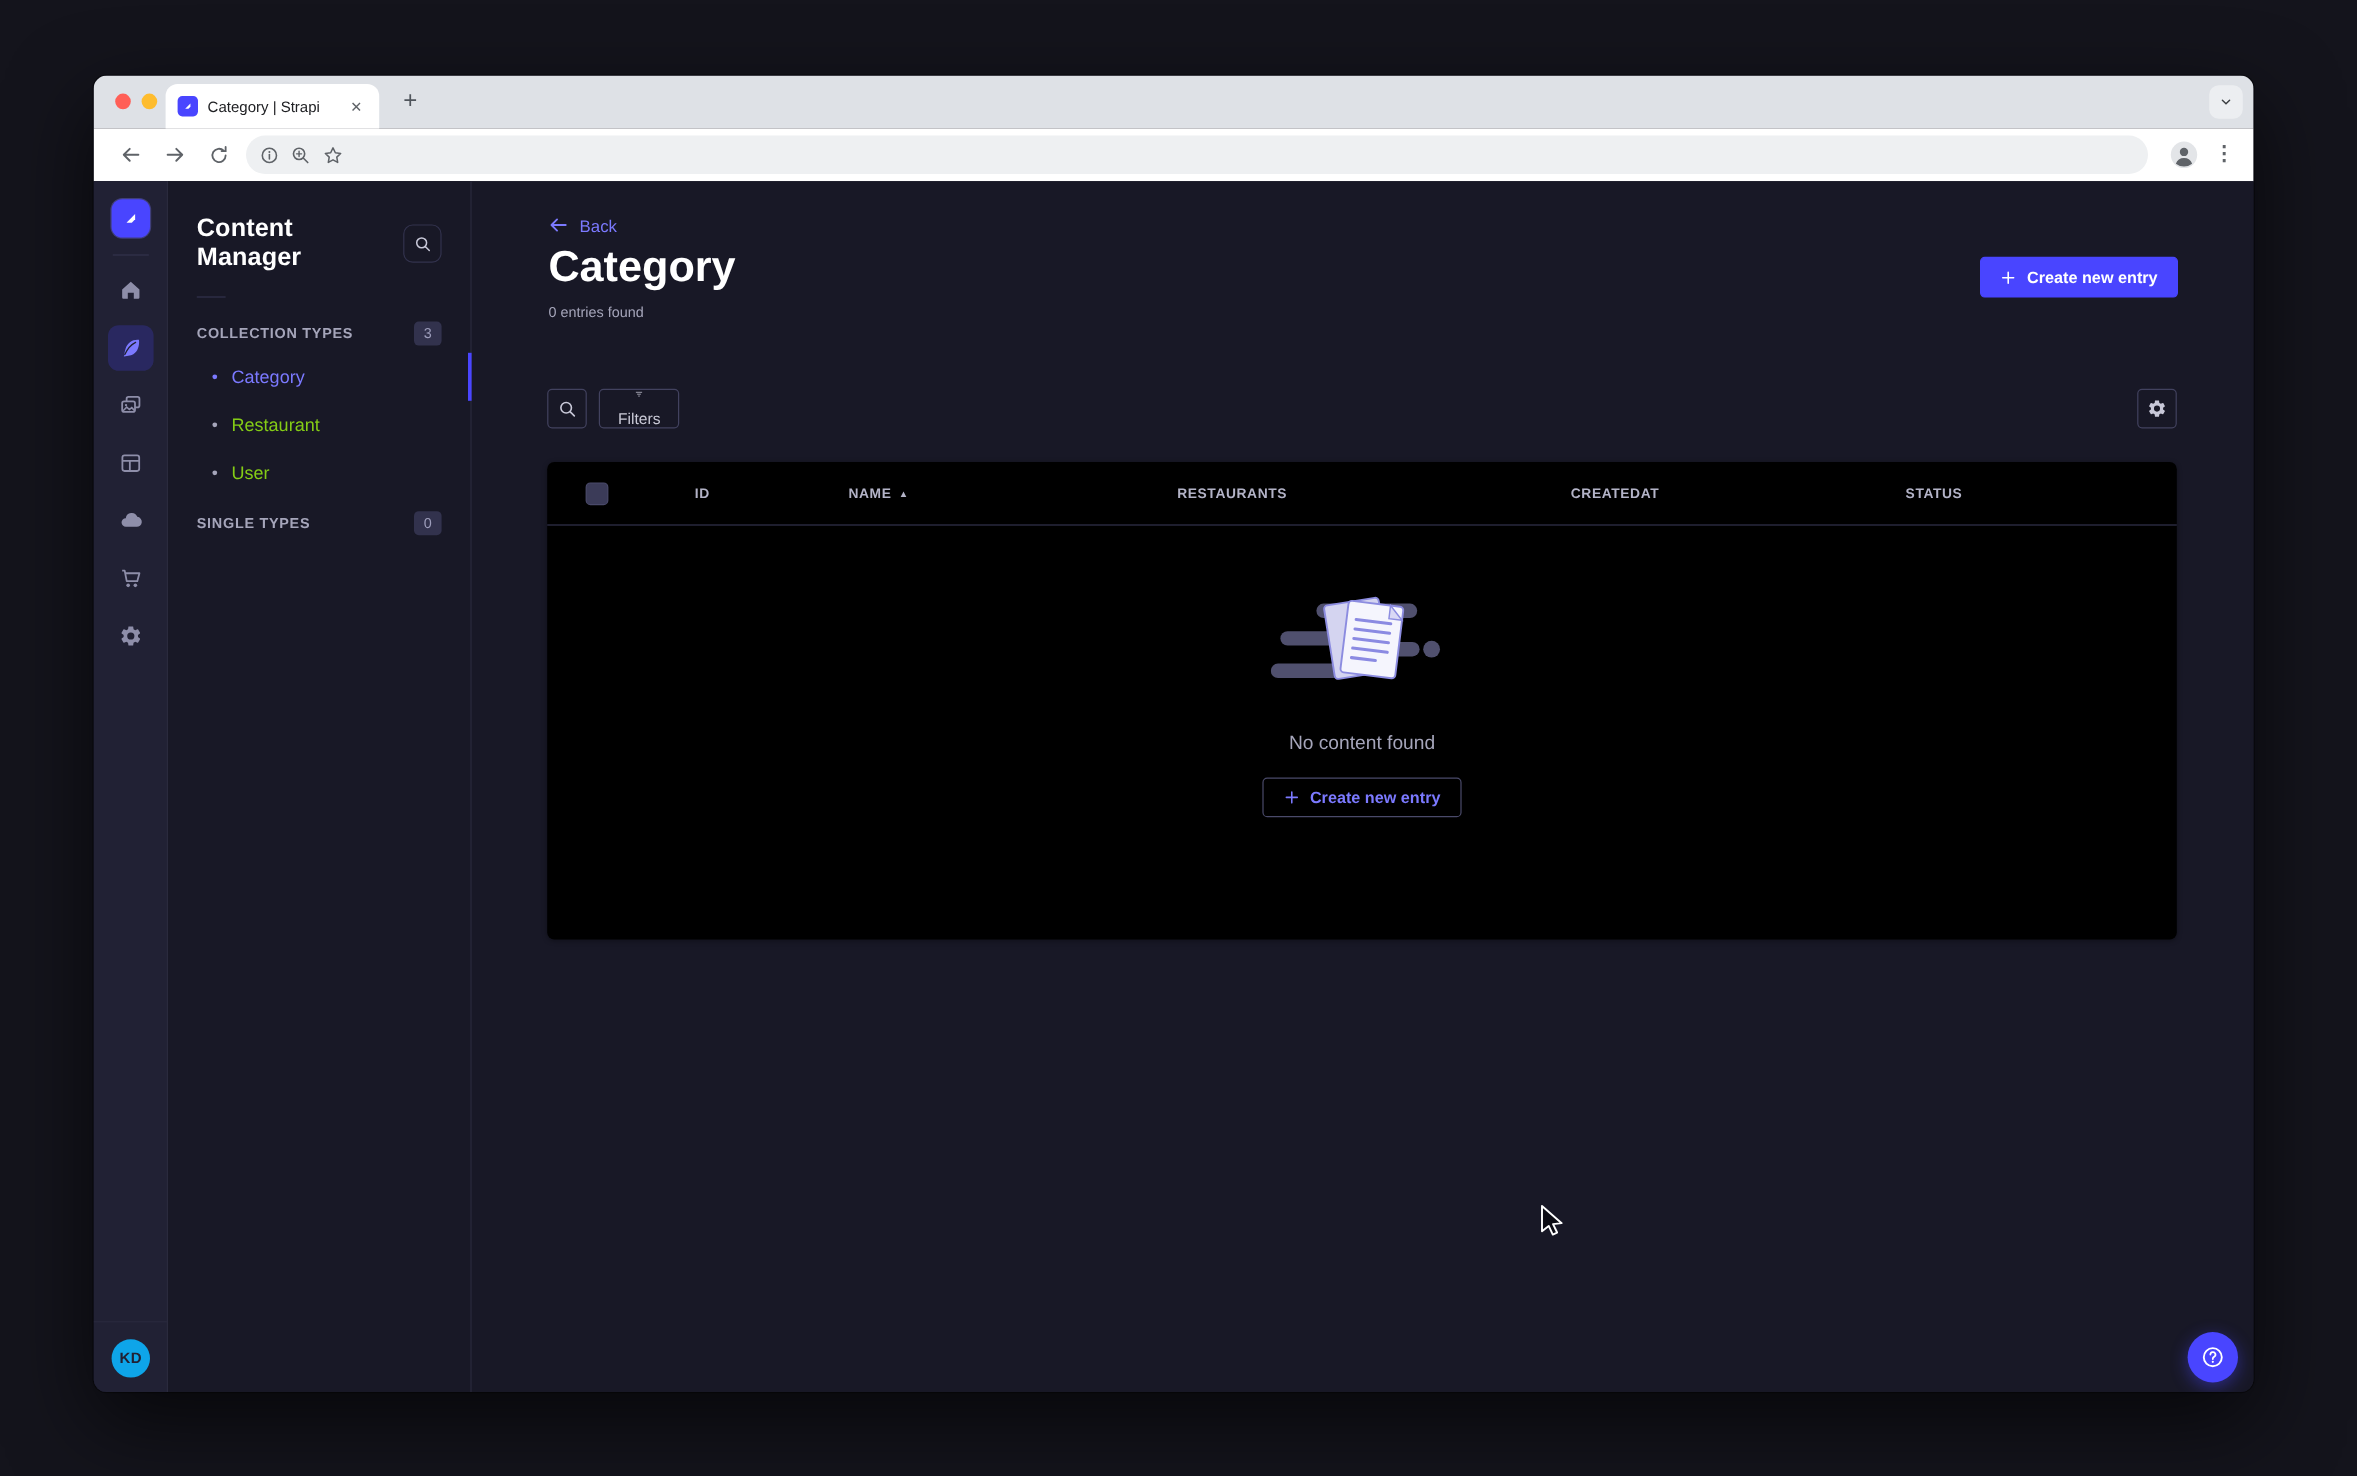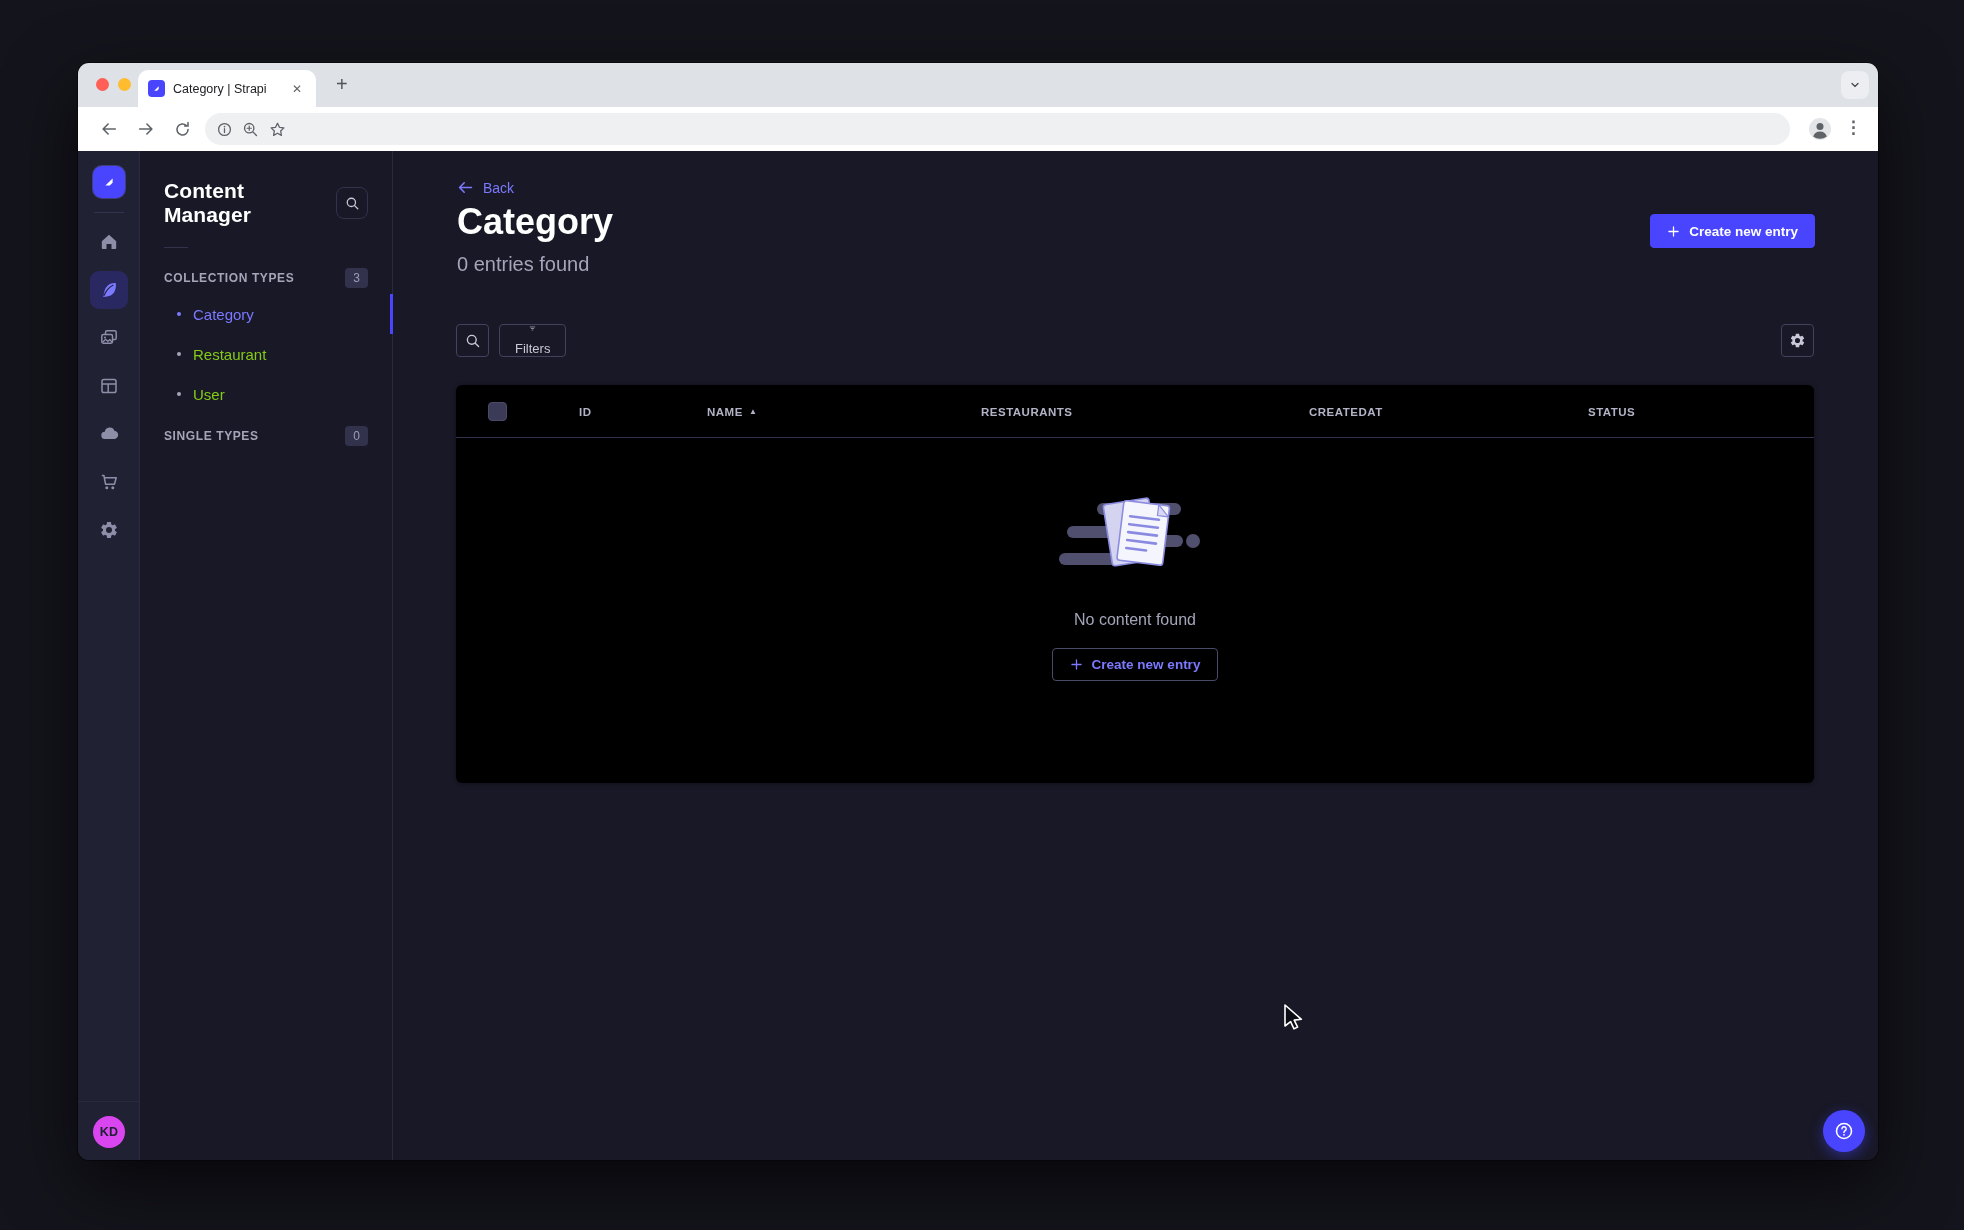--- a/index.html
+++ b/index.html
@@ -49,21 +49,21 @@
   
   .iconbar { width:62px; background:#212134; border-right:1px solid #2a2a3d; position:relative; flex:0 0 auto; }
   .logo-tile { width:32px; height:32px; margin:15px auto 0; border-radius:9px; background:#4945ff;
     display:flex; align-items:center; justify-content:center; box-shadow:0 0 0 1px rgba(123,121,255,.35); }
   .rail-divider { width:30px; height:1px; background:#32324d; margin:14px auto 10px; }
   .rail-btn { width:38px; height:38px; margin:0 auto 10px; border-radius:9px; display:flex;
     align-items:center; justify-content:center; color:#8e8ea9; }
   .rail-btn.active { background:rgba(73,69,255,.22); color:#7b79ff; }
   .rail-footer-divider { position:absolute; bottom:58px; left:0; right:0; height:1px; background:#2a2a3d; }
   .avatar { position:absolute; bottom:12px; left:15px; width:32px; height:32px; border-radius:50%;
-    background:#d946ef; color:#212134; font-weight:700; font-size:12.5px;
+    background:#0ea5e9; color:#212134; font-weight:700; font-size:12.5px;
     display:flex; align-items:center; justify-content:center; letter-spacing:.3px; }
   
   .subnav { width:253px; background:#181826; border-right:1px solid #2a2a3d; position:relative; flex:0 0 auto; padding-top:28px; }
   .subnav-header { display:flex; align-items:center; justify-content:space-between; padding:0 24px; }
   .subnav-title { font-size:21px; font-weight:700; color:#ffffff; letter-spacing:.1px; }
   .subnav-search-btn { width:32px; height:32px; border:1px solid #32324d; border-radius:8px; background:transparent;
     display:flex; align-items:center; justify-content:center; color:#c8c8d8; }
   .subnav-divider { width:24px; height:1px; background:#32324d; margin:20px 24px 14px; }
   .section-head { display:flex; justify-content:space-between; align-items:center; padding:6px 24px; margin-top:6px; }
   .section-label { font-size:12px; font-weight:600; color:#a5a5ba; letter-spacing:.6px; }
@@ -73,21 +73,21 @@
     font-size:15px; color:#84cc16; }
   .subnav-item .bullet { width:4px; height:4px; border-radius:50%; background:#a5a5ba; flex:0 0 auto; }
   .subnav-item.active { color:#7b79ff; }
   .subnav-item.active .bullet { background:#7b79ff; }
   .active-bar { position:absolute; right:-1px; top:0; width:3px; height:40px; background:#4945ff; }
   
   .main { flex:1; position:relative; }
   .back-link { position:absolute; left:64px; top:28px; display:flex; align-items:center; gap:9px;
     color:#7b79ff; font-size:14px; font-weight:500; }
   .page-title { position:absolute; left:64px; top:50px; font-size:36px; font-weight:700; color:#ffffff; }
-  .page-subtitle { position:absolute; left:64px; top:102px; font-size:20px; color:#a5a5ba; }
+  .page-subtitle { position:absolute; left:64px; top:102px; font-size:12px; color:#a5a5ba; }
   .create-btn { position:absolute; right:63px; top:63px; height:34px; padding:0 16px; background:#4945ff;
     border:1px solid #4945ff; border-radius:4px; color:#ffffff; font-size:13.5px; font-weight:600;
     display:flex; align-items:center; gap:9px; }
   .sq-btn { position:absolute; width:33px; height:33px; border:1px solid #42425f; border-radius:4px;
     background:transparent; display:flex; align-items:center; justify-content:center; color:#c8c8d8; }
   .search-action { left:63px; top:173px; }
   .gear-action { right:64px; top:173px; }
   .filters-btn { position:absolute; left:106px; top:173px; height:33px; padding:0 15px; border:1px solid #42425f;
     border-radius:4px; background:transparent; color:#c9c9d6; font-size:13px; font-weight:500;
     display:flex; align-items:center; gap:9px;flex-direction:column; }

